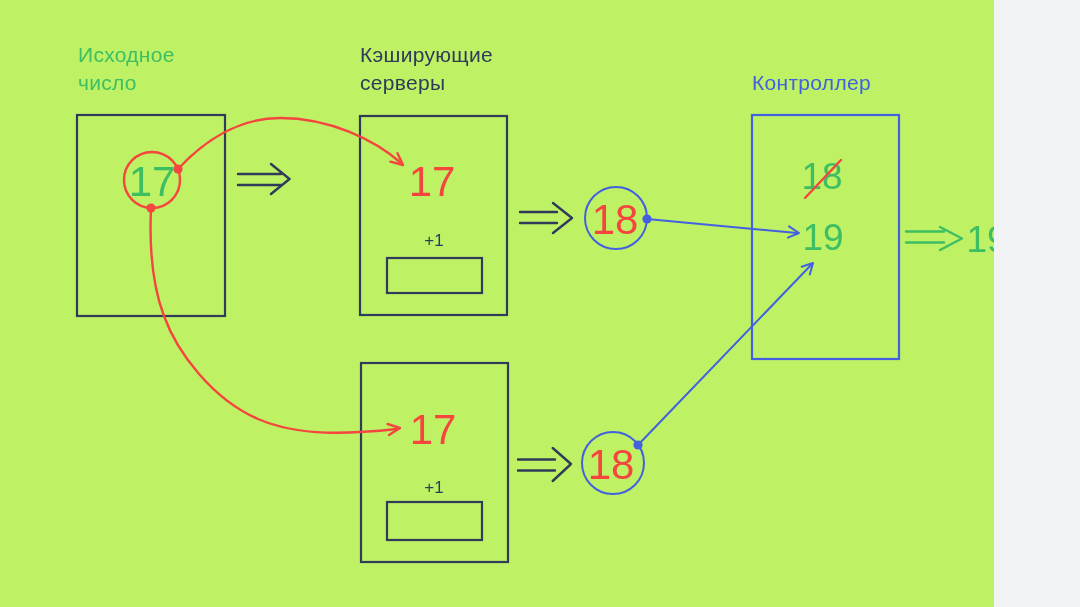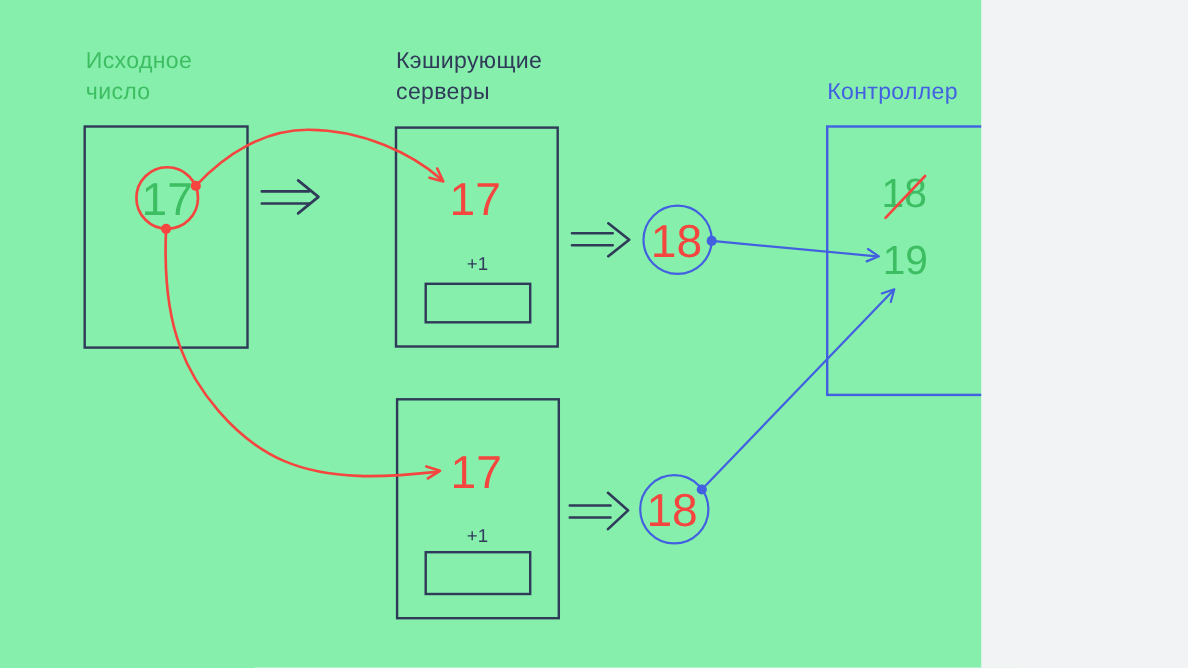--- a/index.html
+++ b/index.html
@@ -2,23 +2,23 @@
 <html><head>
 <meta charset="utf-8">
 <style>
   html, body {
     margin: 0;
     padding: 0;
     background: #F1F3F5;
   }
   .stage {
     position: relative;
-    width: 892px;
+    width: 994px;
     height: 607px;
-    background: #86efac;
+    background: #bef264;
     overflow: hidden;
     font-family: "Liberation Sans", sans-serif;
   }
   svg { display: block; }
 
   text {
     font-family: "Liberation Sans", sans-serif;
   }
   .label {
     font-size: 21px;

